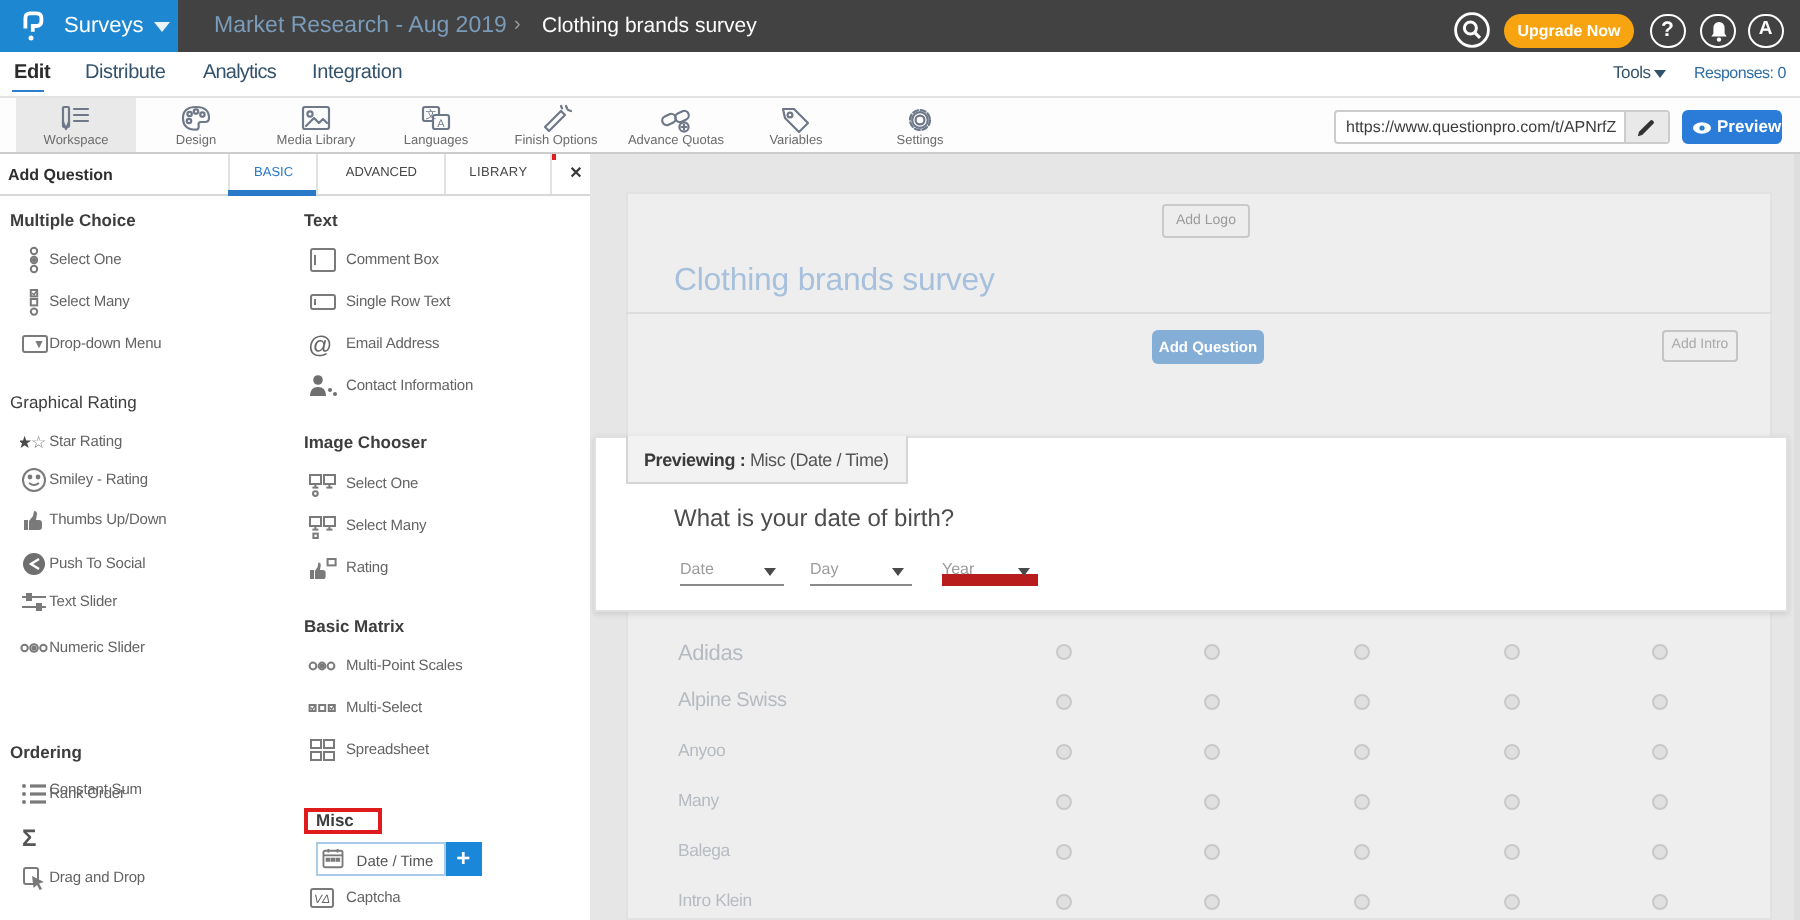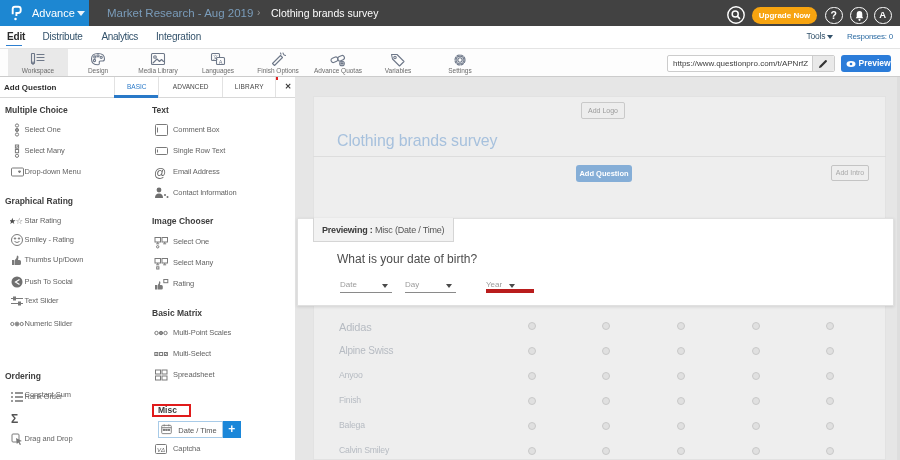--- a/index.html
+++ b/index.html
@@ -10,21 +10,21 @@
 </style>
 </head>
 <body>
 
 <div class="a" style="left:0;top:0;width:900px;height:26px;background:#424242"></div>
 <div class="a" style="left:0;top:0;width:89px;height:26px;background:#1d87d2"></div>
 <svg class="a" style="left:11px;top:5px" width="11" height="16" viewBox="0 0 11 16">
 <path d="M1.7,9.3 L1.7,4 Q1.7,1.7 4,1.7 L7.3,1.7 Q9.7,1.7 9.7,4.1 L9.7,5.5 Q9.7,8 7,8 L5.4,8 L5.4,10.9" stroke="#fff" stroke-width="1.9" fill="none"></path>
 <circle cx="4.5" cy="14" r="1.25" fill="#fff"></circle>
 </svg>
-<div class="a" style="left:32px;top:0;height:26px;line-height:26px;color:#fff;font-size:11px">Advance</div>
+<div class="a" style="left:32px;top:0;height:26px;line-height:26px;color:#fff;font-size:11px">Surveys</div>
 <div class="a" style="left:77px;top:11px;width:0;height:0;border-left:4.5px solid transparent;border-right:4.5px solid transparent;border-top:5px solid #eaf2fa"></div>
 <div class="a" style="left:107px;top:0;height:26px;line-height:26px;color:#7a9cba;font-size:11.5px">Market Research - Aug 2019</div>
 <div class="a" style="left:257px;top:0;height:26px;line-height:26px;color:#9a9a9a;font-size:10px">›</div>
 <div class="a" style="left:271px;top:0;height:26px;line-height:26px;color:#fdfdfd;font-size:10.5px">Clothing brands survey</div>
 
 <svg class="a" style="left:727px;top:6px" width="18" height="18" viewBox="0 0 18 18">
 <circle cx="9" cy="9" r="8.2" fill="none" stroke="#fff" stroke-width="1.4"></circle>
 <circle cx="8.2" cy="8" r="3" fill="none" stroke="#fff" stroke-width="1.5"></circle>
 <line x1="10.5" y1="10.4" x2="13" y2="12.9" stroke="#fff" stroke-width="1.6"></line>
 </svg>
@@ -186,21 +186,21 @@
       <circle cx="7" cy="11.8" r="1.6"></circle>
     </g>
   </svg>
 <div class="a" style="left:24.6px;top:166.9px;font-size:7.5px;color:#646464;letter-spacing:-0.1px;white-space:nowrap">Drop-down Menu</div>
 <svg class="a" style="left:10px;top:164.9px" width="15" height="14" viewBox="0 0 15 14">
     <g stroke="#7a7a7a" fill="none" stroke-width="1">
       <rect x="1.5" y="3" width="12" height="8" rx="1"></rect>
       <path d="M8.5,6 L10.5,6 L9.5,8 Z" fill="#7a7a7a"></path>
     </g>
   </svg>
-<div class="a" style="left:5px;top:196px;font-size:8.5px;font-weight:bold;color:#3d3d3d;white-space:nowrap">Graphical Rating</div>
+<div class="a" style="left:5px;top:196px;font-size:8.5px;font-weight:normal;color:#3d3d3d;white-space:nowrap">Graphical Rating</div>
 <div class="a" style="left:24.6px;top:215.9px;font-size:7.5px;color:#646464;letter-spacing:-0.1px;white-space:nowrap">Star Rating</div>
 <svg class="a" style="left:10px;top:213.9px" width="15" height="14" viewBox="0 0 15 14">
     <g stroke="#7a7a7a" fill="none" stroke-width="1">
       <text x="-1.5" y="10" font-size="8.5" fill="#4a4a4a" stroke="none">★</text>
       <text x="5.5" y="10" font-size="8.5" fill="#777" stroke="none">☆</text>
     </g>
   </svg>
 <div class="a" style="left:24.6px;top:235px;font-size:7.5px;color:#646464;letter-spacing:-0.1px;white-space:nowrap">Smiley - Rating</div>
 <svg class="a" style="left:10px;top:233px" width="15" height="14" viewBox="0 0 15 14">
     <g stroke="#7a7a7a" fill="none" stroke-width="1">
@@ -377,50 +377,50 @@
 <svg class="a" style="left:154px;top:441.8px" width="15" height="14" viewBox="0 0 15 14">
     <g stroke="#7a7a7a" fill="none" stroke-width="1">
       <rect x="1.5" y="2.5" width="11" height="9" rx="1"></rect>
       <text x="3" y="9.5" font-size="6" font-style="italic" fill="#666" stroke="none">VΔ</text>
     </g>
   </svg>
 <div class="a" style="left:340px;top:278px;width:52px;height:14.5px;border-bottom:1px solid #8a8a8a;color:#9b9b9b;font-size:8px;line-height:14px">Date</div>
 <div class="a" style="left:382px;top:284px;width:0;height:0;border-left:3.5px solid transparent;border-right:3.5px solid transparent;border-top:4px solid #4a4a4a"></div>
 <div class="a" style="left:405px;top:278px;width:50.5px;height:14.5px;border-bottom:1px solid #8a8a8a;color:#9b9b9b;font-size:8px;line-height:14px">Day</div>
 <div class="a" style="left:445.5px;top:284px;width:0;height:0;border-left:3.5px solid transparent;border-right:3.5px solid transparent;border-top:4px solid #4a4a4a"></div>
-<div class="a" style="left:486px;top:278px;width:48px;height:14.5px;border-bottom:4px solid #b91c1c;color:#9b9b9b;font-size:8px;line-height:14px">Year</div>
+<div class="a" style="left:471px;top:278px;width:48px;height:14.5px;border-bottom:6px solid #b91c1c;color:#9b9b9b;font-size:8px;line-height:14px">Year</div>
 <div class="a" style="left:509px;top:284px;width:0;height:0;border-left:3.5px solid transparent;border-right:3.5px solid transparent;border-top:4px solid #4a4a4a"></div>
 <div class="a" style="left:339px;top:320.5px;font-size:11px;color:#b6bbc2;letter-spacing:-0.2px;white-space:nowrap">Adidas</div>
 <div class="a" style="left:527.7px;top:322px;width:8px;height:8px;border-radius:50%;background:#e0e0e0;border:1px solid #c9c9c9"></div>
 <div class="a" style="left:602.3px;top:322px;width:8px;height:8px;border-radius:50%;background:#e0e0e0;border:1px solid #c9c9c9"></div>
 <div class="a" style="left:676.9px;top:322px;width:8px;height:8px;border-radius:50%;background:#e0e0e0;border:1px solid #c9c9c9"></div>
 <div class="a" style="left:751.5px;top:322px;width:8px;height:8px;border-radius:50%;background:#e0e0e0;border:1px solid #c9c9c9"></div>
 <div class="a" style="left:826.1px;top:322px;width:8px;height:8px;border-radius:50%;background:#e0e0e0;border:1px solid #c9c9c9"></div>
 <div class="a" style="left:339px;top:345.4px;font-size:10px;color:#b6bbc2;letter-spacing:-0.2px;white-space:nowrap">Alpine Swiss</div>
 <div class="a" style="left:527.7px;top:346.9px;width:8px;height:8px;border-radius:50%;background:#e0e0e0;border:1px solid #c9c9c9"></div>
 <div class="a" style="left:602.3px;top:346.9px;width:8px;height:8px;border-radius:50%;background:#e0e0e0;border:1px solid #c9c9c9"></div>
 <div class="a" style="left:676.9px;top:346.9px;width:8px;height:8px;border-radius:50%;background:#e0e0e0;border:1px solid #c9c9c9"></div>
 <div class="a" style="left:751.5px;top:346.9px;width:8px;height:8px;border-radius:50%;background:#e0e0e0;border:1px solid #c9c9c9"></div>
 <div class="a" style="left:826.1px;top:346.9px;width:8px;height:8px;border-radius:50%;background:#e0e0e0;border:1px solid #c9c9c9"></div>
 <div class="a" style="left:339px;top:370.3px;font-size:8.7px;color:#b6bbc2;letter-spacing:-0.2px;white-space:nowrap">Anyoo</div>
 <div class="a" style="left:527.7px;top:371.8px;width:8px;height:8px;border-radius:50%;background:#e0e0e0;border:1px solid #c9c9c9"></div>
 <div class="a" style="left:602.3px;top:371.8px;width:8px;height:8px;border-radius:50%;background:#e0e0e0;border:1px solid #c9c9c9"></div>
 <div class="a" style="left:676.9px;top:371.8px;width:8px;height:8px;border-radius:50%;background:#e0e0e0;border:1px solid #c9c9c9"></div>
 <div class="a" style="left:751.5px;top:371.8px;width:8px;height:8px;border-radius:50%;background:#e0e0e0;border:1px solid #c9c9c9"></div>
 <div class="a" style="left:826.1px;top:371.8px;width:8px;height:8px;border-radius:50%;background:#e0e0e0;border:1px solid #c9c9c9"></div>
-<div class="a" style="left:339px;top:395.2px;font-size:8.7px;color:#b6bbc2;letter-spacing:-0.2px;white-space:nowrap">Finish</div>
+<div class="a" style="left:339px;top:395.2px;font-size:8.7px;color:#b6bbc2;letter-spacing:-0.2px;white-space:nowrap">Many</div>
 <div class="a" style="left:527.7px;top:396.7px;width:8px;height:8px;border-radius:50%;background:#e0e0e0;border:1px solid #c9c9c9"></div>
 <div class="a" style="left:602.3px;top:396.7px;width:8px;height:8px;border-radius:50%;background:#e0e0e0;border:1px solid #c9c9c9"></div>
 <div class="a" style="left:676.9px;top:396.7px;width:8px;height:8px;border-radius:50%;background:#e0e0e0;border:1px solid #c9c9c9"></div>
 <div class="a" style="left:751.5px;top:396.7px;width:8px;height:8px;border-radius:50%;background:#e0e0e0;border:1px solid #c9c9c9"></div>
 <div class="a" style="left:826.1px;top:396.7px;width:8px;height:8px;border-radius:50%;background:#e0e0e0;border:1px solid #c9c9c9"></div>
 <div class="a" style="left:339px;top:420.1px;font-size:8.7px;color:#b6bbc2;letter-spacing:-0.2px;white-space:nowrap">Balega</div>
 <div class="a" style="left:527.7px;top:421.6px;width:8px;height:8px;border-radius:50%;background:#e0e0e0;border:1px solid #c9c9c9"></div>
 <div class="a" style="left:602.3px;top:421.6px;width:8px;height:8px;border-radius:50%;background:#e0e0e0;border:1px solid #c9c9c9"></div>
 <div class="a" style="left:676.9px;top:421.6px;width:8px;height:8px;border-radius:50%;background:#e0e0e0;border:1px solid #c9c9c9"></div>
 <div class="a" style="left:751.5px;top:421.6px;width:8px;height:8px;border-radius:50%;background:#e0e0e0;border:1px solid #c9c9c9"></div>
 <div class="a" style="left:826.1px;top:421.6px;width:8px;height:8px;border-radius:50%;background:#e0e0e0;border:1px solid #c9c9c9"></div>
-<div class="a" style="left:339px;top:445px;font-size:8.7px;color:#b6bbc2;letter-spacing:-0.2px;white-space:nowrap">Calvin Smiley</div>
+<div class="a" style="left:339px;top:445px;font-size:8.7px;color:#b6bbc2;letter-spacing:-0.2px;white-space:nowrap">Intro Klein</div>
 <div class="a" style="left:527.7px;top:446.5px;width:8px;height:8px;border-radius:50%;background:#e0e0e0;border:1px solid #c9c9c9"></div>
 <div class="a" style="left:602.3px;top:446.5px;width:8px;height:8px;border-radius:50%;background:#e0e0e0;border:1px solid #c9c9c9"></div>
 <div class="a" style="left:676.9px;top:446.5px;width:8px;height:8px;border-radius:50%;background:#e0e0e0;border:1px solid #c9c9c9"></div>
 <div class="a" style="left:751.5px;top:446.5px;width:8px;height:8px;border-radius:50%;background:#e0e0e0;border:1px solid #c9c9c9"></div>
 <div class="a" style="left:826.1px;top:446.5px;width:8px;height:8px;border-radius:50%;background:#e0e0e0;border:1px solid #c9c9c9"></div>
 
 </body></html>

